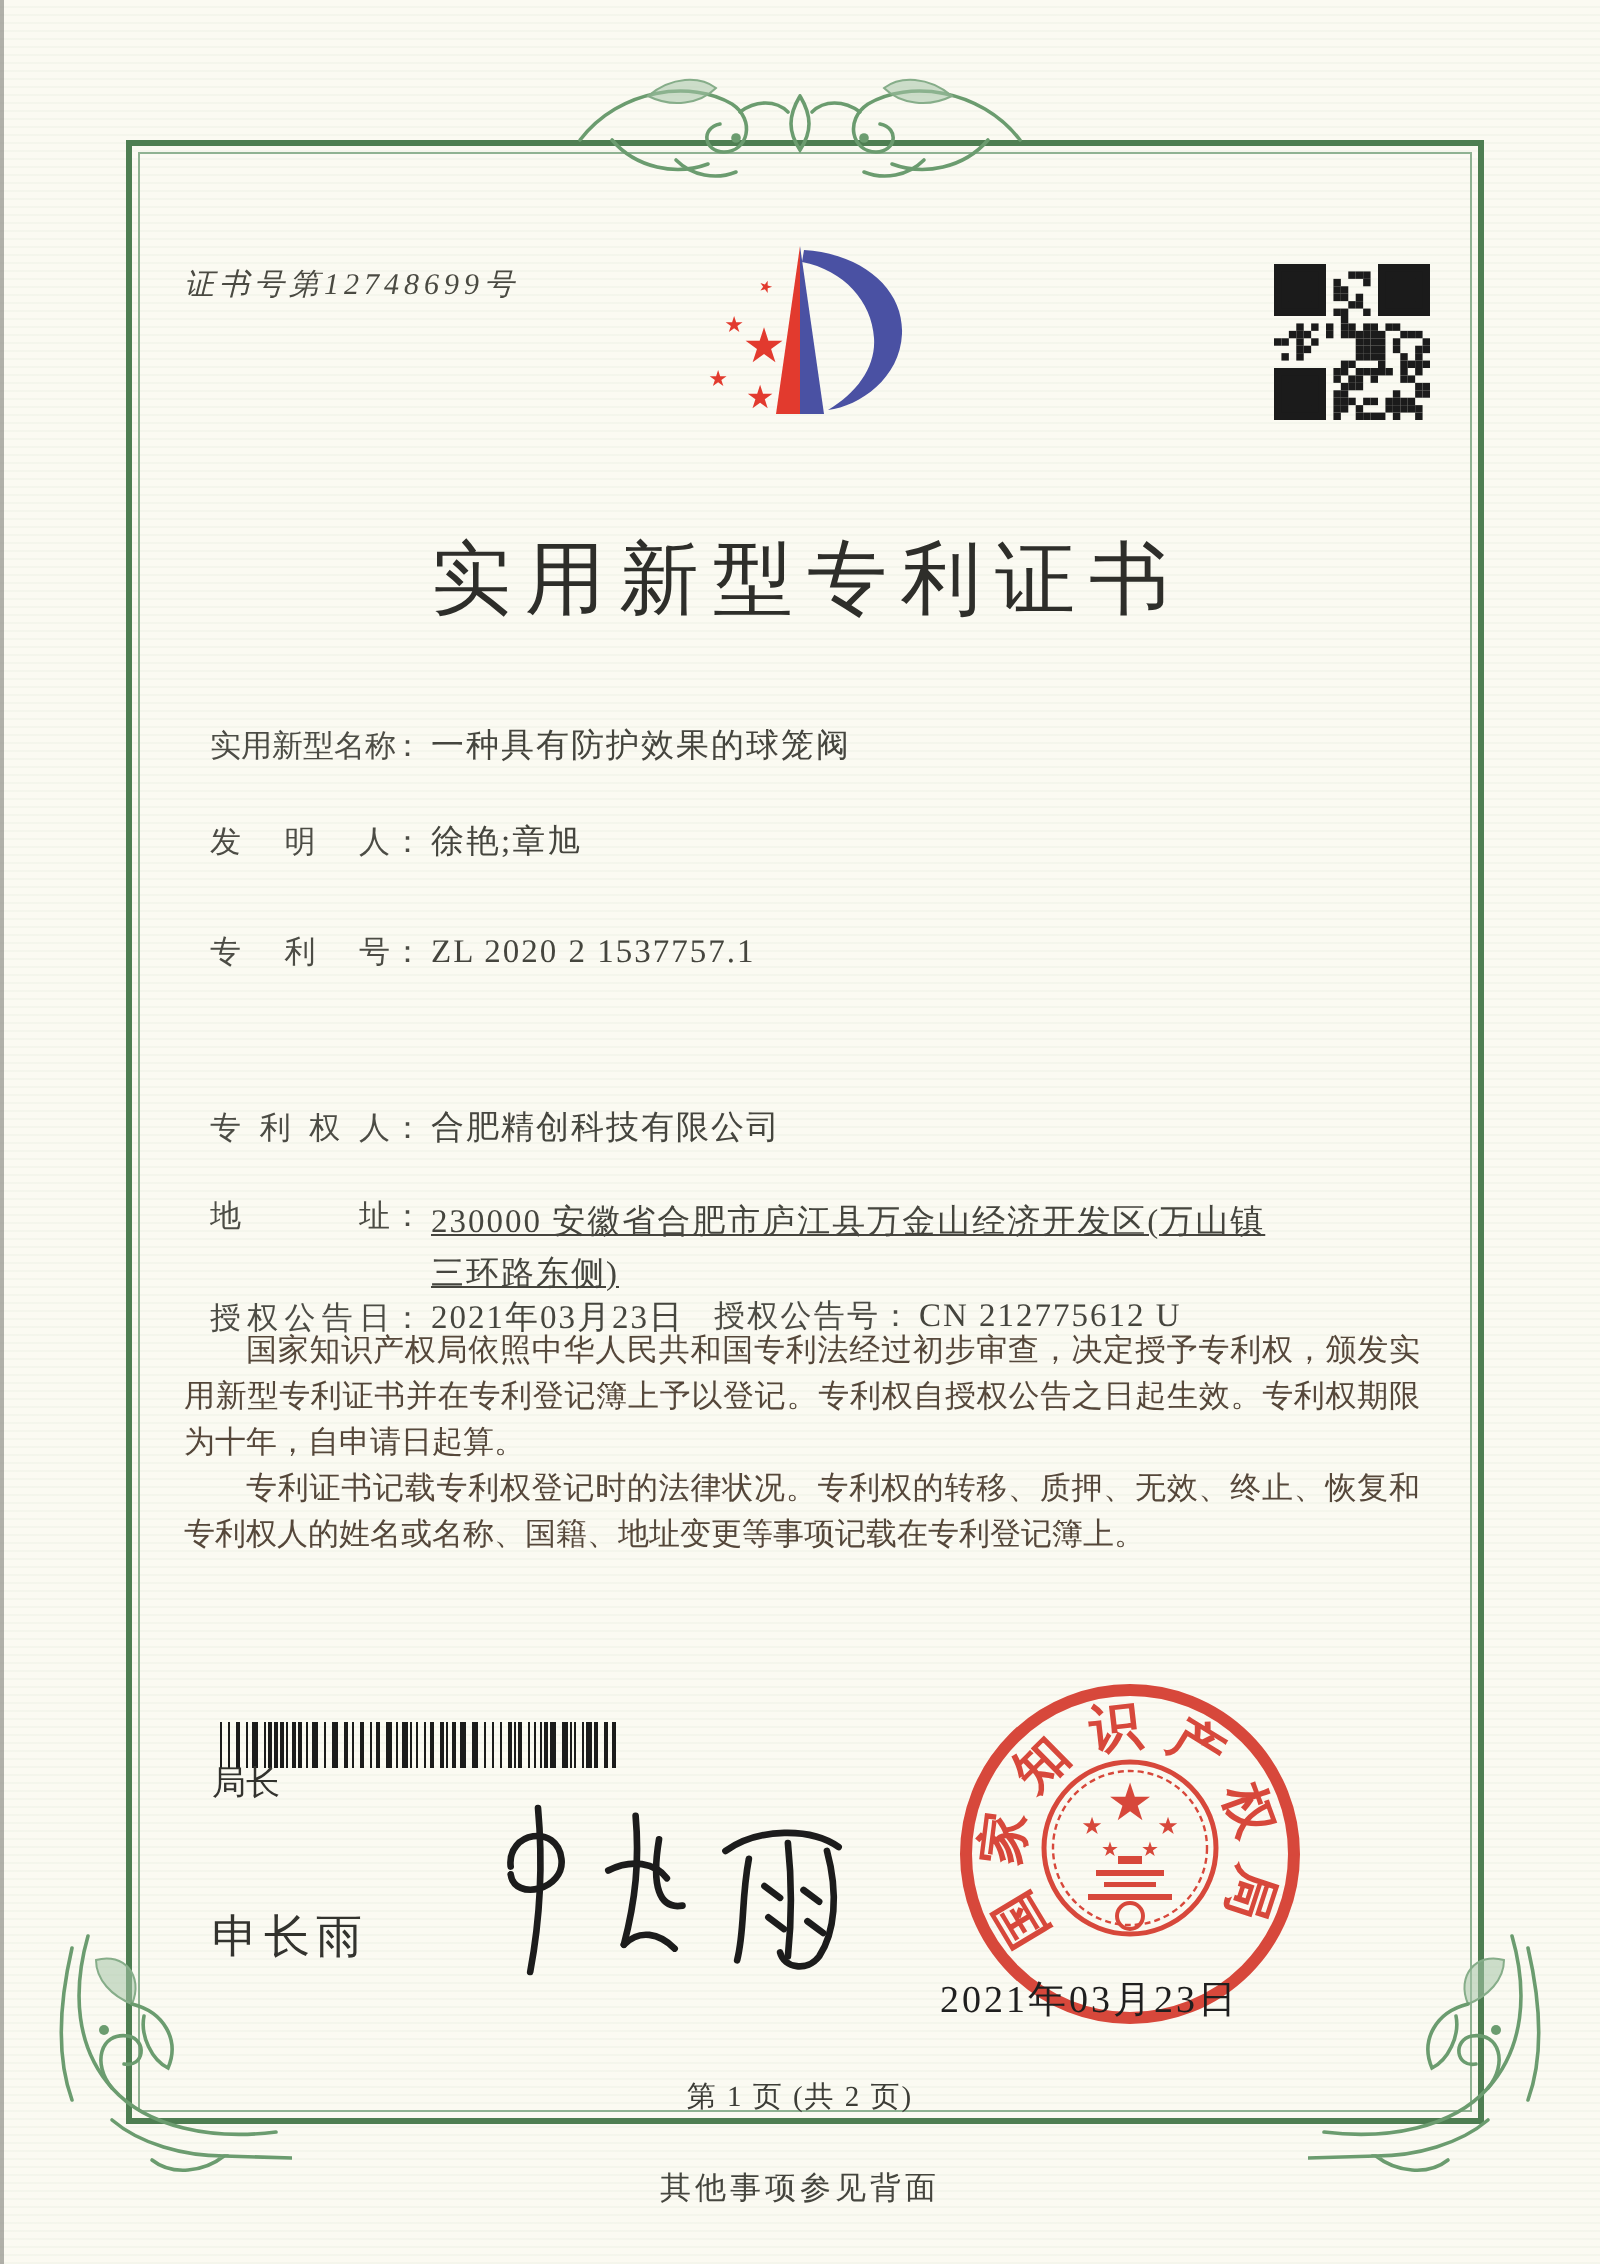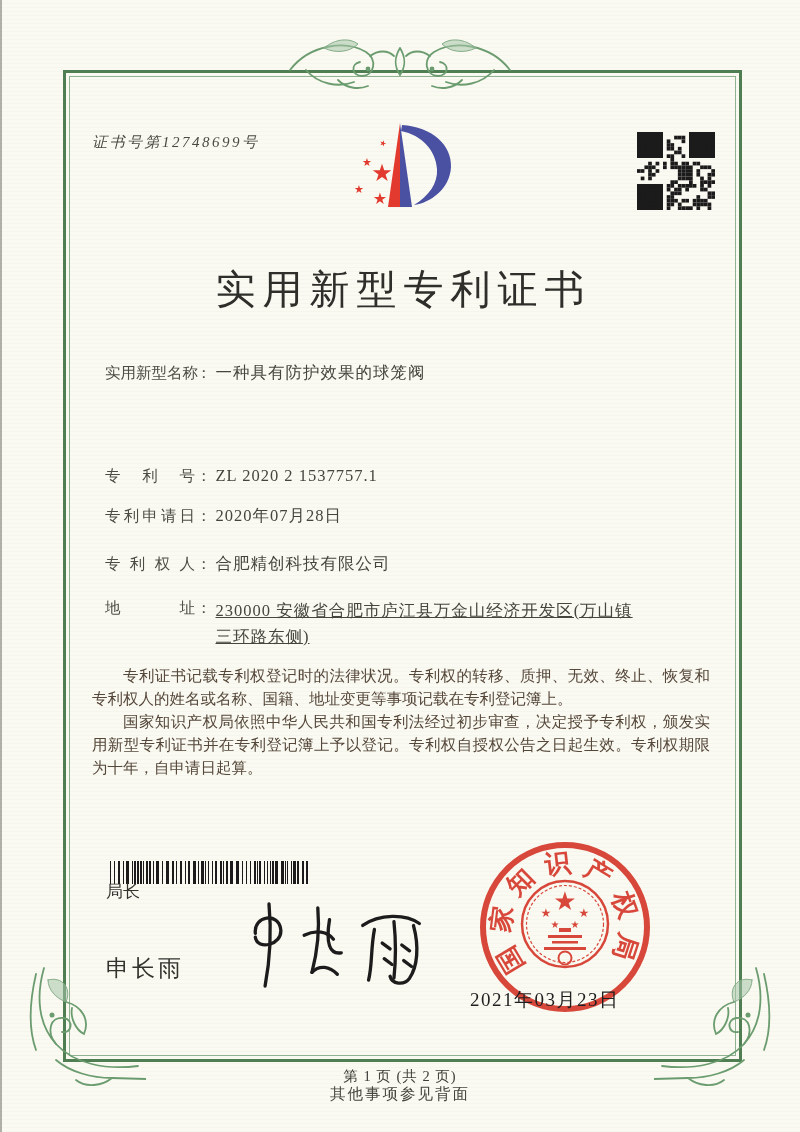--- a/index.html
+++ b/index.html
@@ -59,21 +59,21 @@
   .seal{position:absolute;left:460px;top:822px;width:210px;height:210px;opacity:.92;}
   .seal-ring{fill:none;stroke:var(--seal-red);stroke-width:6;}
   .seal-emblem text{fill:var(--seal-red);text-anchor:middle;}
   .seal-emblem rect{fill:var(--seal-red);}
   .seal-emblem .wr{fill:none;stroke:var(--seal-red);}
   .seal-text text{fill:var(--seal-red);font-size:26px;font-weight:bold;text-anchor:middle;
     font-family:"Liberation Serif","DejaVu Serif",serif;}
   .seal-date{position:absolute;left:470px;top:987px;font-size:19px;color:#1f1f1f;
     letter-spacing:1.5px;z-index:5;}
   .footer-page{position:absolute;left:0;top:1039px;width:100%;text-align:center;
-    font-size:14.5px;color:#3d3d37;letter-spacing:1px;margin-top:28px;}
+    font-size:14.5px;color:#3d3d37;letter-spacing:1px;}
   .back-note{position:absolute;left:0;top:1084px;width:100%;text-align:center;
     font-size:15.5px;color:#45453e;letter-spacing:2px;}
   .logo text{text-anchor:middle;fill:var(--logo-red);}
   .qr rect{fill:#1b1b1b;}
   .barcode rect{fill:#1b1b1b;}
 </style>
 </head>
 <body>
 
 <div class="page">
@@ -261,36 +261,42 @@
       <rect x="0" y="52" width="26" height="26"></rect>
       <rect x="3.7142857142857144" y="55.714285714285715" width="18.571428571428573" height="18.571428571428573" fill="#fbfaf2"></rect>
       <rect x="7.428571428571429" y="59.42857142857143" width="11.142857142857142" height="11.142857142857142"></rect>
     </svg>
 
   <div class="title">实用新型专利证书</div>
 
   <div class="row" style="top:346px">
     <span class="lbl">实用新型名称</span><span class="colon">：</span><span class="val">一种具有防护效果的球笼阀</span>
   </div>
+  <div class="row" style="top:394px">
+    <span class="lbl">发明人</span><span class="colon">：</span><span class="val">徐艳;章旭</span>
+  </div>
   <div class="row" style="top:450px">
     <span class="lbl">专利号</span><span class="colon">：</span><span class="val">ZL 2020 2 1537757.1</span>
   </div>
-  <div class="row" style="top:489px">
-    <span class="lbl">专利申请日</span><span class="colon">：</span><span class="val">2020年07月28日</span>
-  </div>
   <div class="row" style="top:537px">
     <span class="lbl">专利权人</span><span class="colon">：</span><span class="val">合肥精创科技有限公司</span>
   </div>
   <div class="row" style="top:582px">
     <span class="lbl">地址</span><span class="colon">：</span><span class="val val-addr">230000 安徽省合肥市庐江县万金山经济开发区(万山镇三环路东侧)</span>
   </div>
+  <div class="row" style="top:632px">
+    <span class="lbl">授权公告日</span><span class="colon">：</span><span class="val">2021年03月23日</span>
+    <span class="pair2">
+      <span class="lbl" style="width:82px">授权公告号</span><span class="colon">：</span><span class="val">CN 212775612 U</span>
+    </span>
+  </div>
 
   <div class="paras">
+    <p>国家知识产权局依照中华人民共和国专利法经过初步审查，决定授予专利权，颁发实用新型专利证书并在专利登记簿上予以登记。专利权自授权公告之日起生效。专利权期限为十年，自申请日起算。</p>
     <p>专利证书记载专利权登记时的法律状况。专利权的转移、质押、无效、终止、恢复和专利权人的姓名或名称、国籍、地址变更等事项记载在专利登记簿上。</p>
-    <p>国家知识产权局依照中华人民共和国专利法经过初步审查，决定授予专利权，颁发实用新型专利证书并在专利登记簿上予以登记。专利权自授权公告之日起生效。专利权期限为十年，自申请日起算。</p>
   </div>
 
   <svg id="barcode" class="barcode" viewBox="0 0 200 23" preserveAspectRatio="none">
       <rect x="0" y="0" width="1" height="23"></rect>
       <rect x="4" y="0" width="1" height="23"></rect>
       <rect x="8" y="0" width="2" height="23"></rect>
       <rect x="13" y="0" width="1" height="23"></rect>
       <rect x="16" y="0" width="3" height="23"></rect>
       <rect x="22" y="0" width="1" height="23"></rect>
       <rect x="24" y="0" width="2" height="23"></rect>

